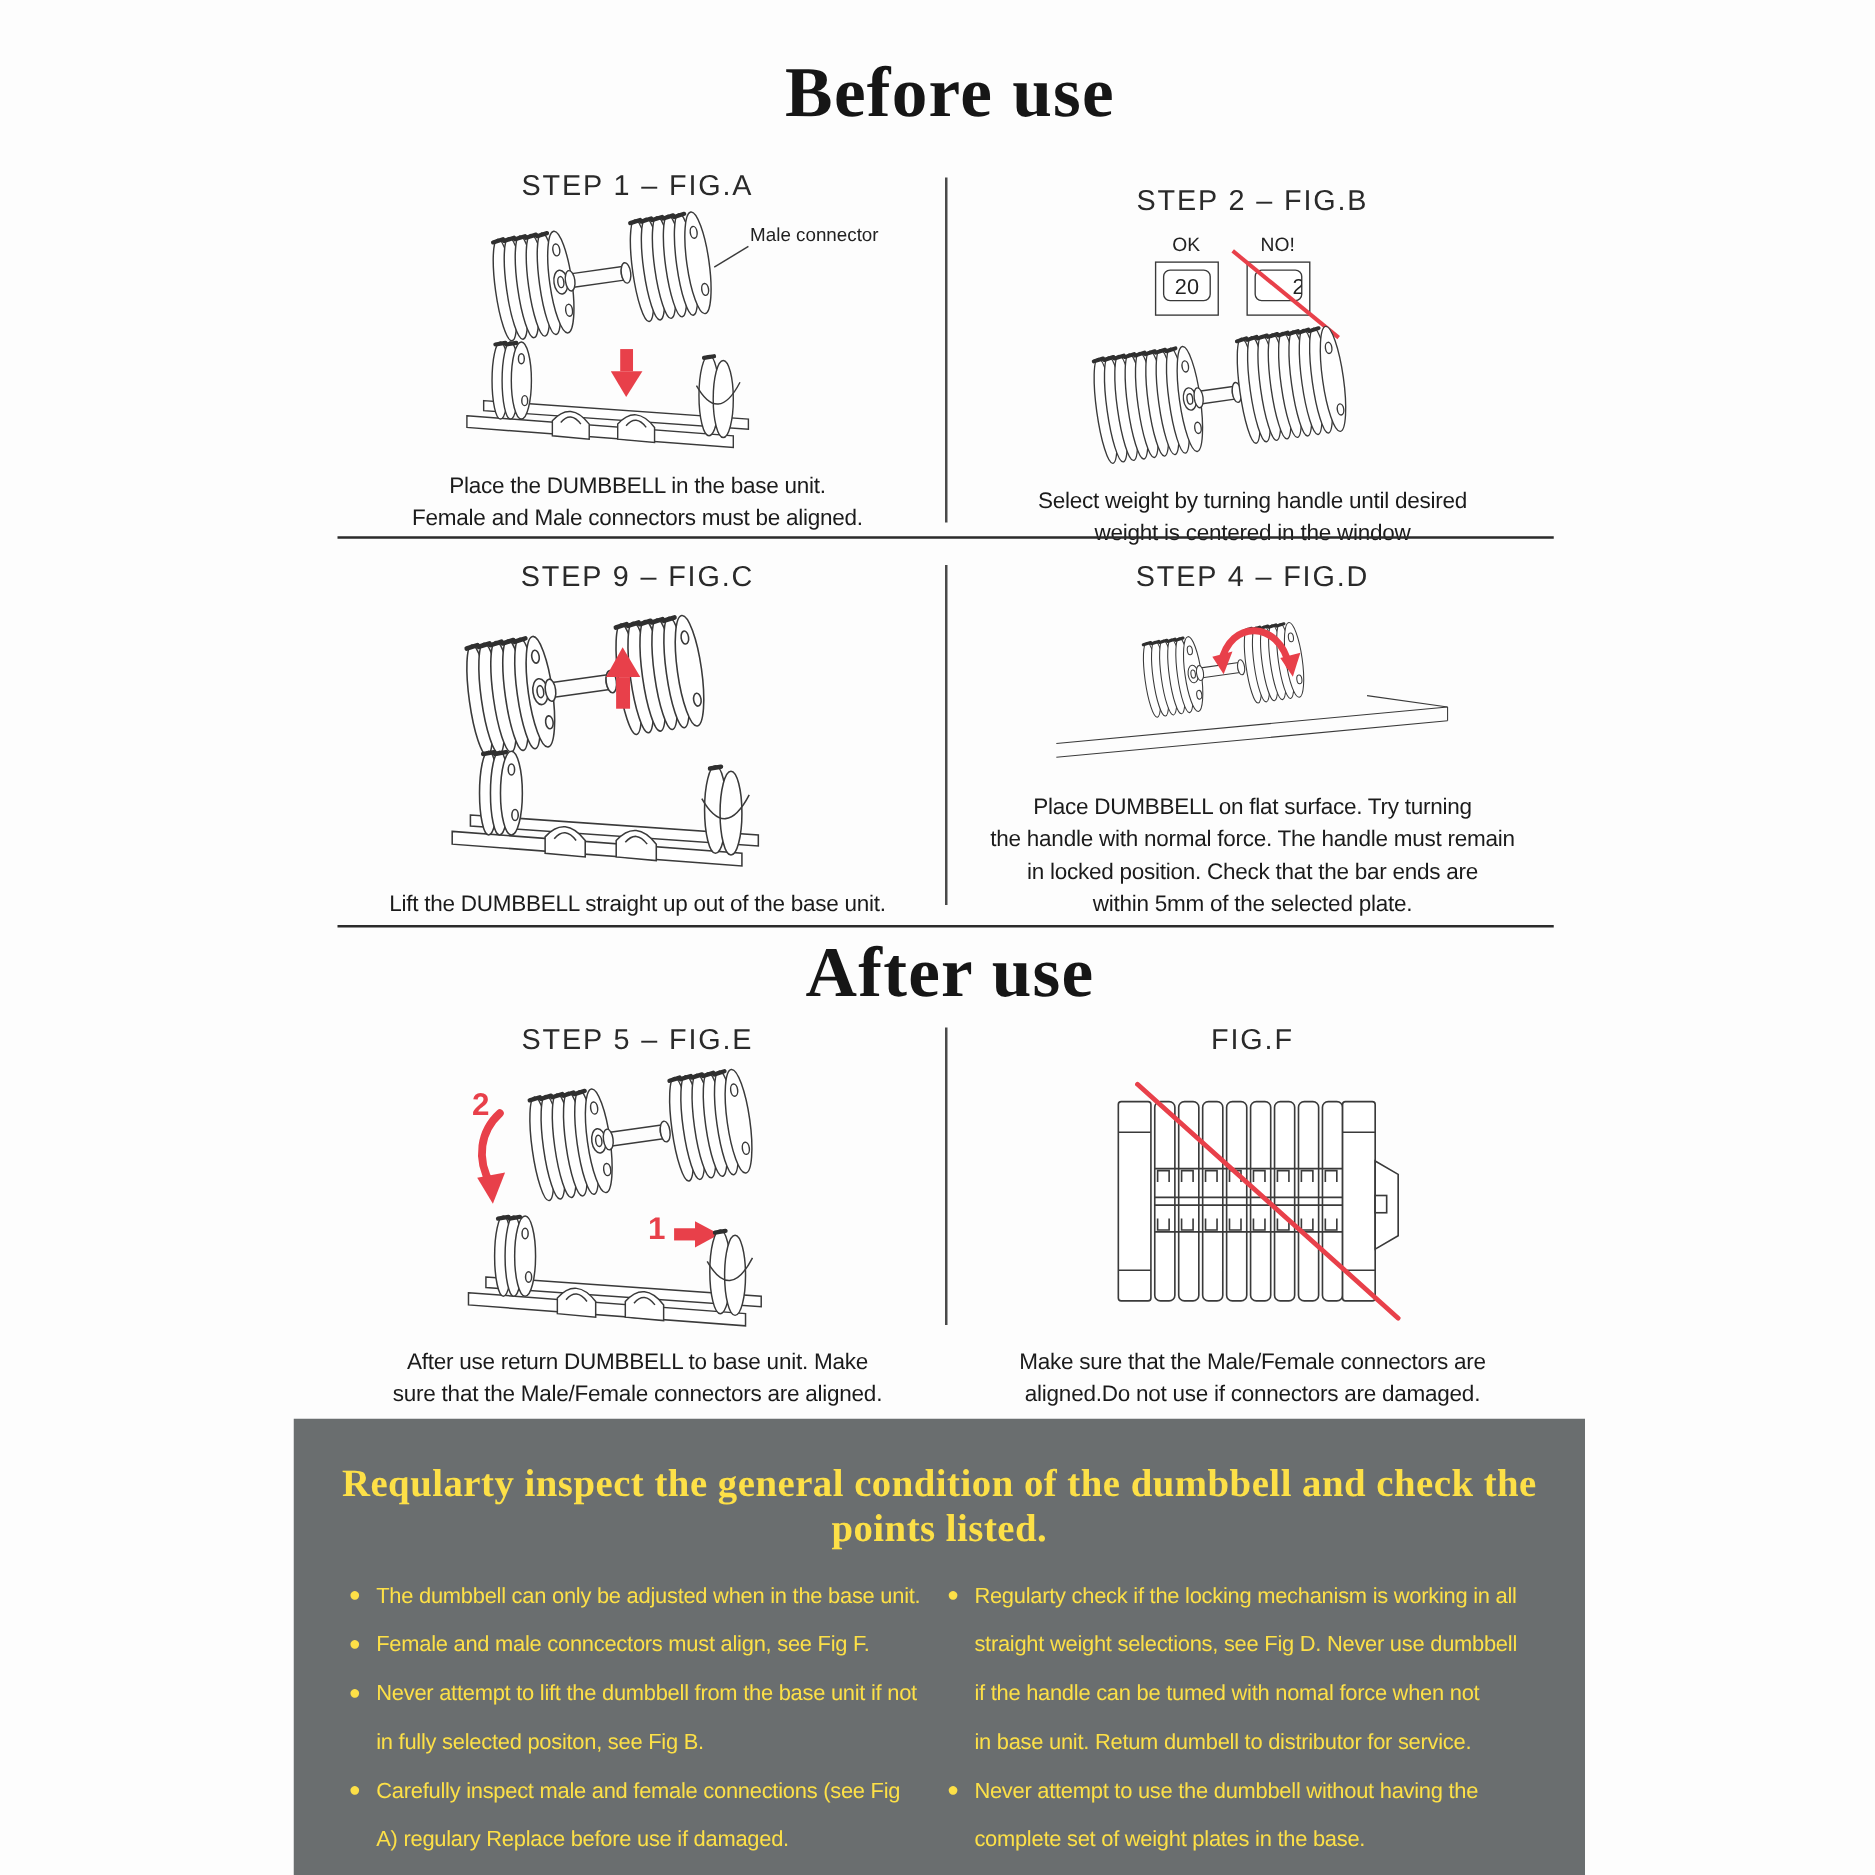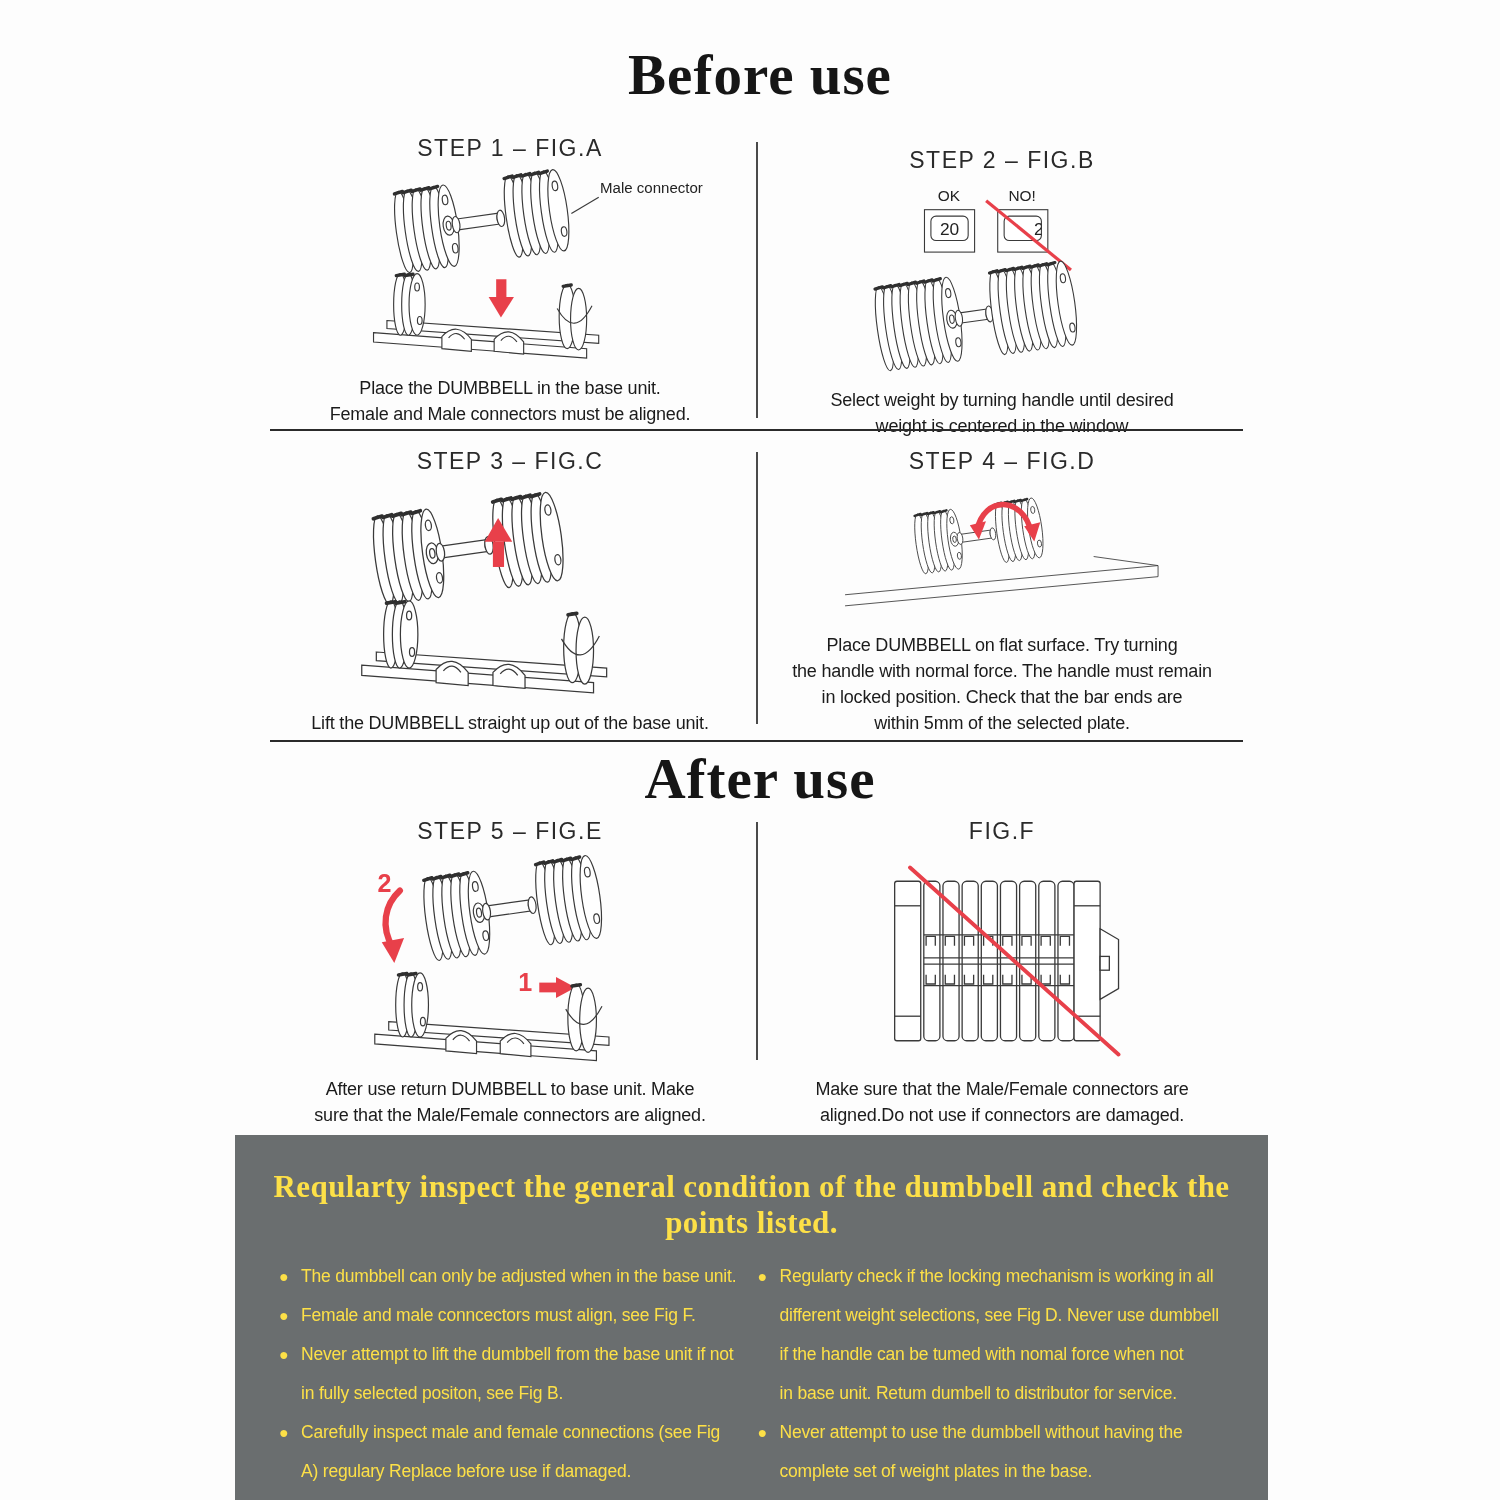--- a/index.html
+++ b/index.html
@@ -199,21 +199,21 @@
       </svg>
     </div>
     <div class="caption">Select weight by turning handle until desired
 weight is centered in the window</div>
   </div>
 
   <div class="rule" id="rule1"></div>
   <div class="vdiv" id="vd1"></div>
 
   <div class="cell" id="cellC">
-    <div class="step-title">STEP 3 – FIG.C</div>
+    <div class="step-title">STEP 9 – FIG.C</div>
     <div class="figure">
       <svg viewBox="0 0 640 310">
         <g transform="translate(115,10)">
           <g transform="rotate(-8 155 84)">
             <ellipse class="laf" cx="34" cy="84" rx="11" ry="60"></ellipse>
               <ellipse class="laf" cx="47" cy="84" rx="11" ry="60"></ellipse>
               <ellipse class="laf" cx="60" cy="84" rx="11" ry="60"></ellipse>
               <ellipse class="laf" cx="73" cy="84" rx="11" ry="60"></ellipse>
               <ellipse class="laf" cx="86" cy="84" rx="11" ry="60"></ellipse>
             <line class="cap-mark" x1="28" y1="27" x2="40" y2="25"></line>
@@ -472,21 +472,21 @@
       <div class="col">
         <div class="bullet-item"><span class="dot">●</span><span>The dumbbell can only be adjusted when in the base unit.</span></div>
         <div class="bullet-item"><span class="dot">●</span><span>Female and male conncectors must align, see Fig F.</span></div>
         <div class="bullet-item"><span class="dot">●</span><span>Never attempt to lift the dumbbell from the base unit if not
 in fully selected positon, see Fig B.</span></div>
         <div class="bullet-item"><span class="dot">●</span><span>Carefully inspect male and female connections (see Fig
 A) regulary Replace before use if damaged.</span></div>
       </div>
       <div class="col">
         <div class="bullet-item"><span class="dot">●</span><span>Regularty check if the locking mechanism is working in all
-different weight selections, see Fig D. Never use dumbbell
+straight weight selections, see Fig D. Never use dumbbell
 if the handle can be tumed with nomal force when not
 in base unit. Retum dumbell to distributor for service.</span></div>
         <div class="bullet-item"><span class="dot">●</span><span>Never attempt to use the dumbbell without having the
 complete set of weight plates in the base.</span></div>
       </div>
     </div>
   </div>
 
 </div>
 

